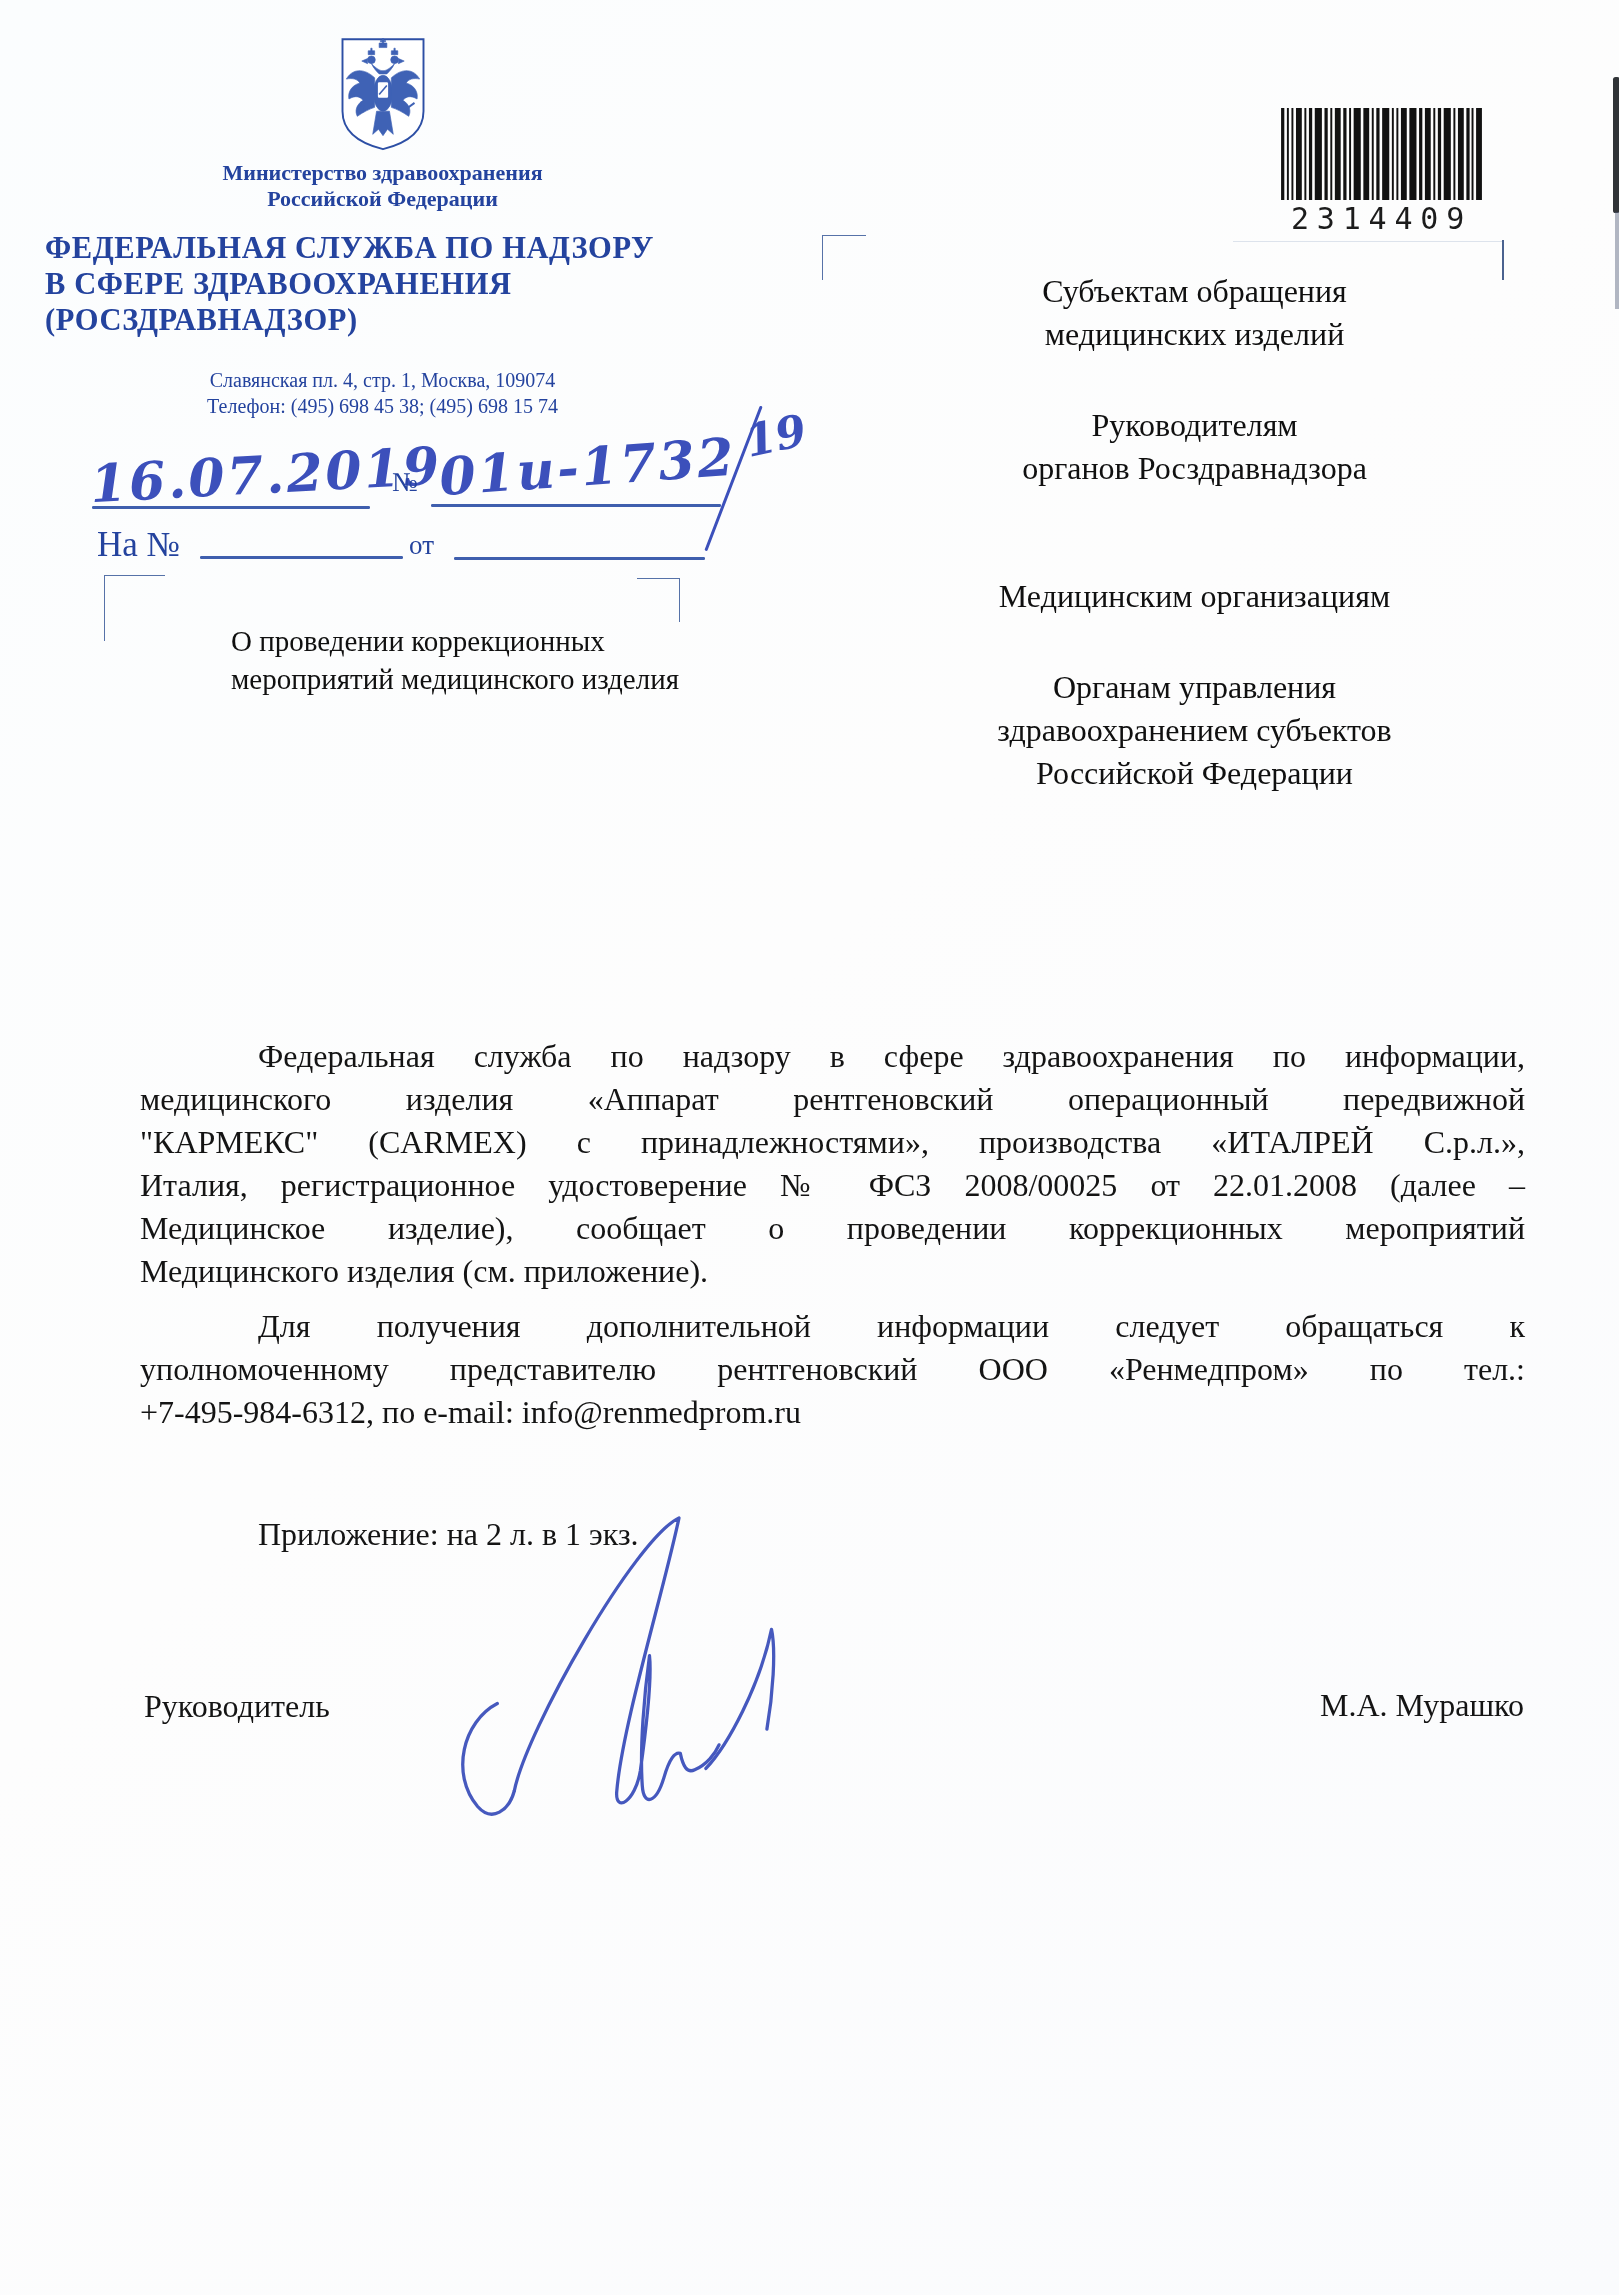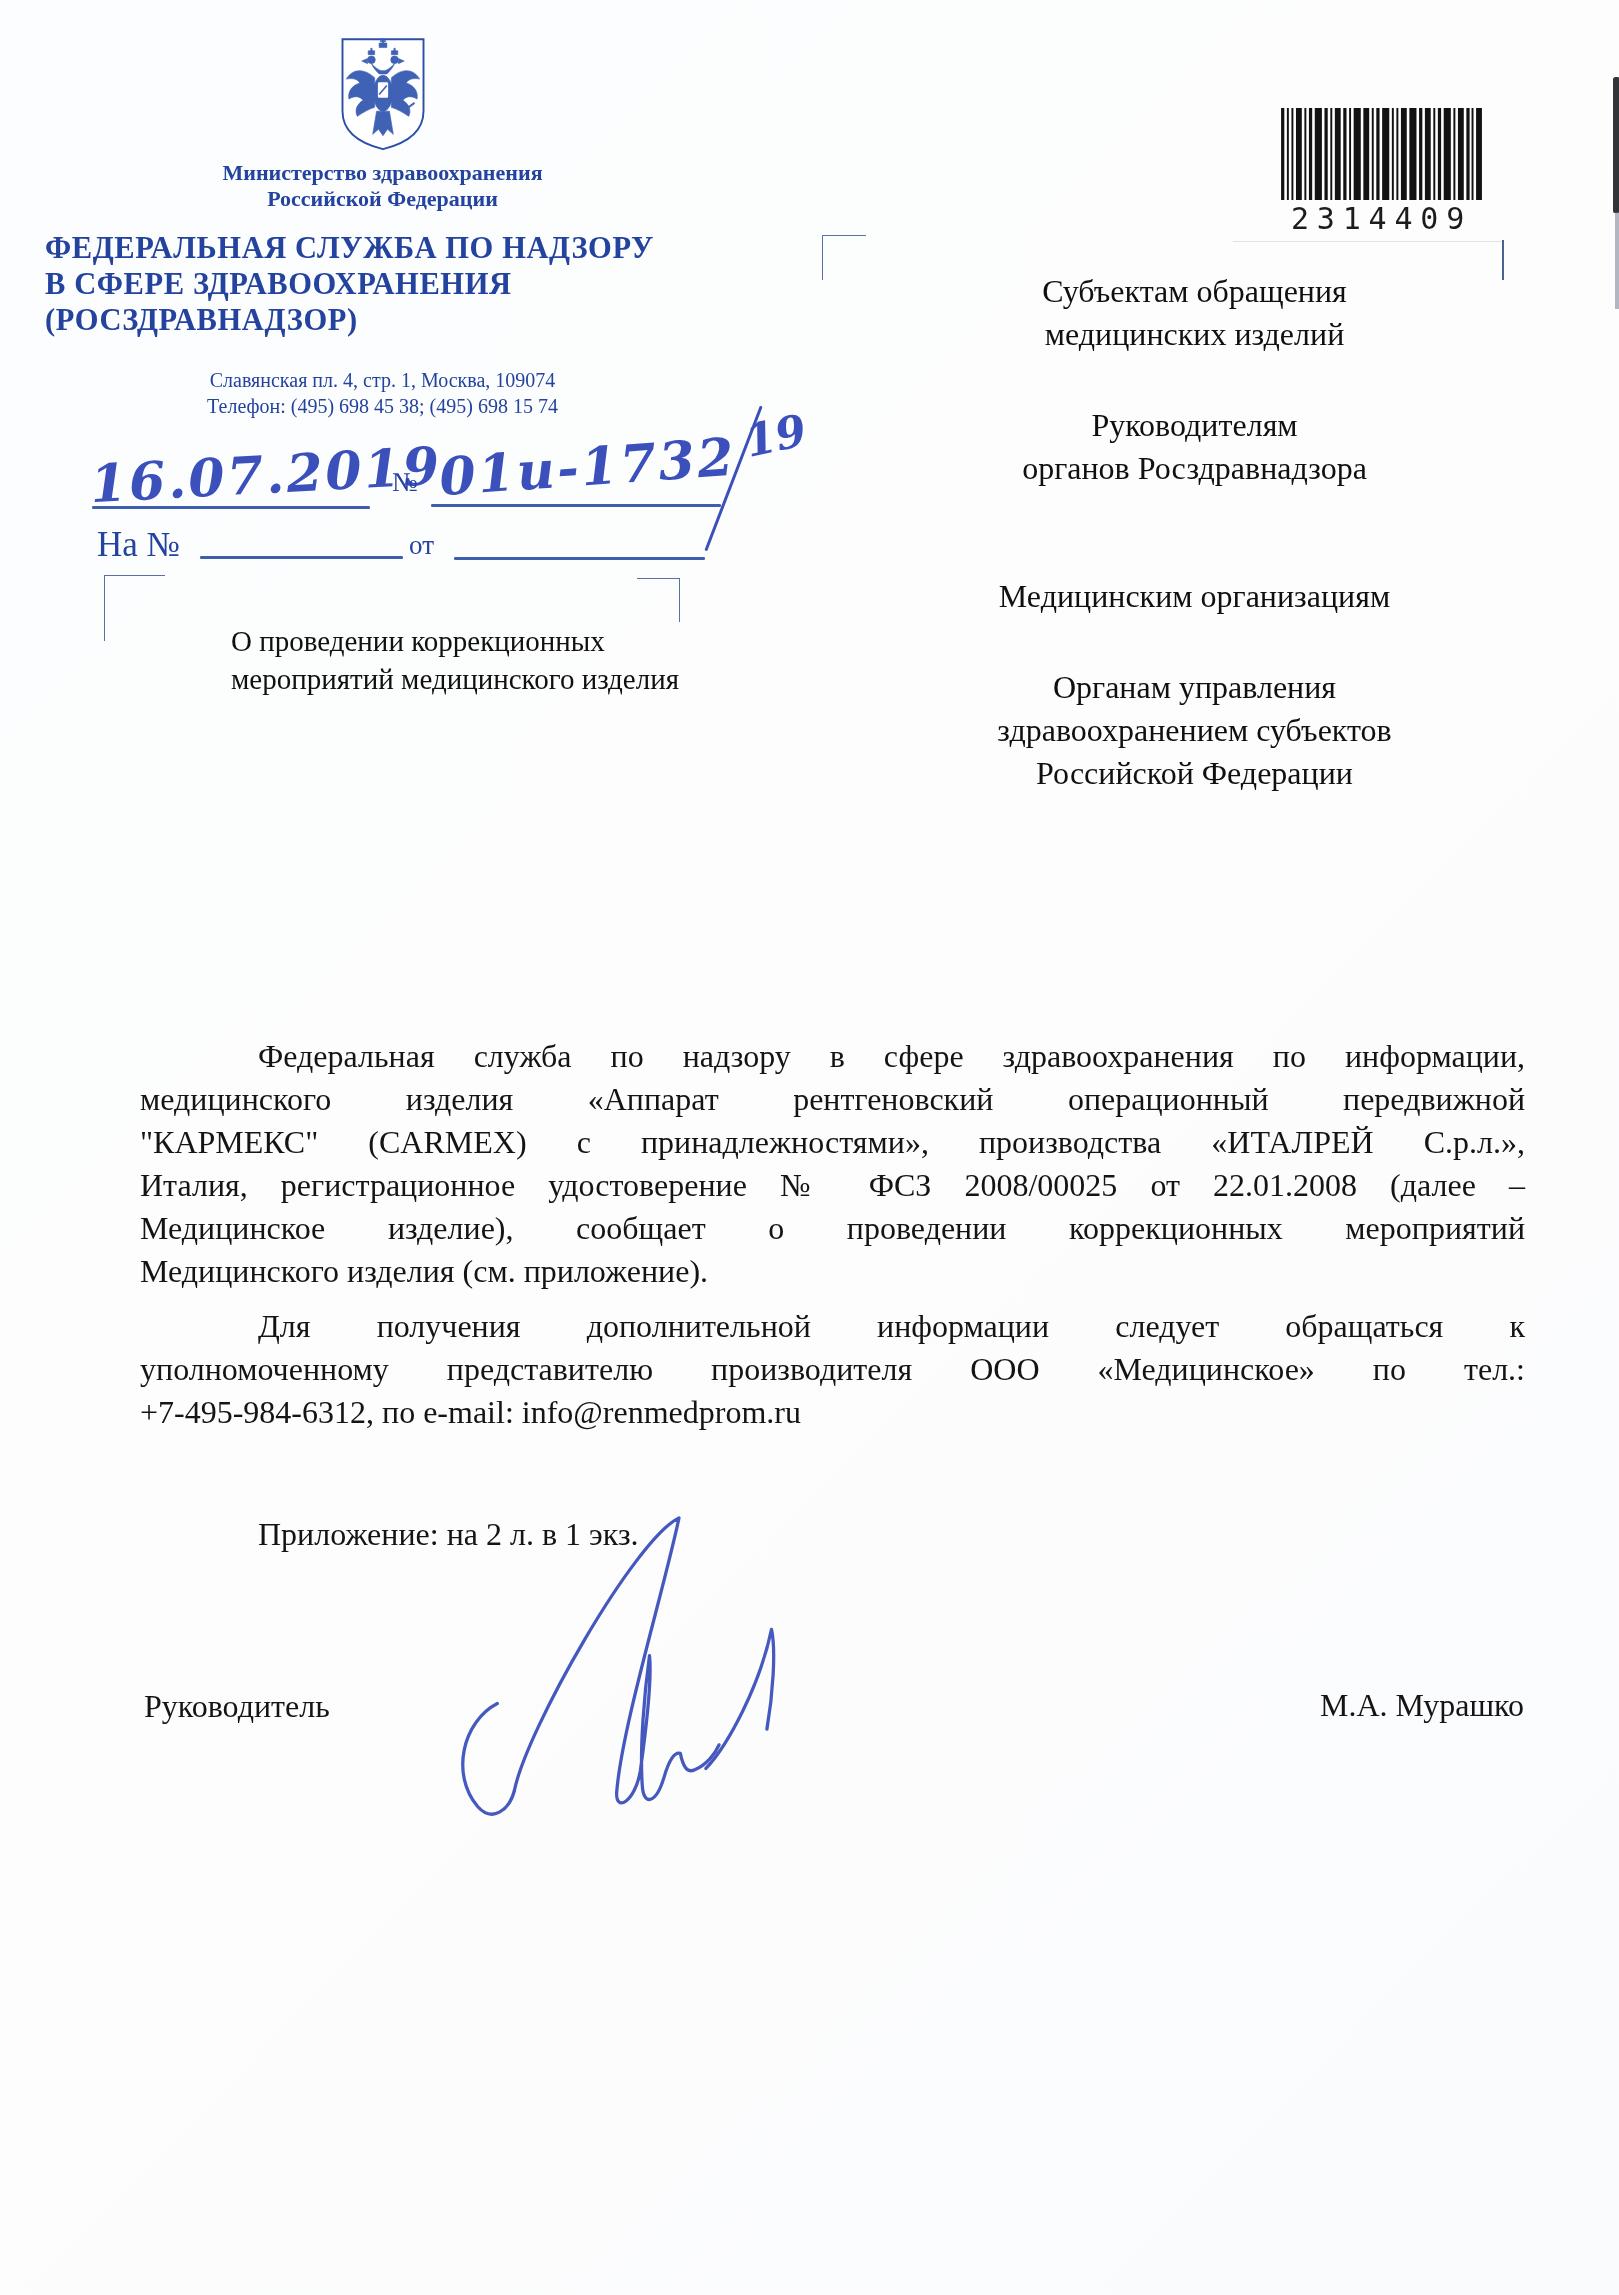--- a/index.html
+++ b/index.html
@@ -197,21 +197,21 @@
 
   <div class="abs body-block">
     <div class="jl indent">Федеральная служба по надзору в сфере здравоохранения по информации,</div>
     <div class="jl">медицинского изделия «Аппарат рентгеновский операционный передвижной</div>
     <div class="jl">"КАРМЕКС" (CARMEX) с принадлежностями», производства «ИТАЛРЕЙ С.р.л.»,</div>
     <div class="jl">Италия, регистрационное удостоверение № ФСЗ 2008/00025 от 22.01.2008 (далее –</div>
     <div class="jl">Медицинское изделие), сообщает о проведении коррекционных мероприятий</div>
     <div class="jl-end">Медицинского изделия (см. приложение).</div>
     <div class="para-gap"></div>
     <div class="jl indent">Для получения дополнительной информации следует обращаться к</div>
-    <div class="jl">уполномоченному представителю производителя ООО «Медицинское» по тел.:</div>
+    <div class="jl">уполномоченному представителю рентгеновский ООО «Ренмедпром» по тел.:</div>
     <div class="jl-end">+7-495-984-6312, по e-mail: info@renmedprom.ru</div>
   </div>
 
   <div class="abs attach">Приложение: на 2 л. в 1 экз.</div>
 
   <div class="abs pos-title">Руководитель</div>
   <div class="abs sig-name">М.А. Мурашко</div>
   <div class="abs sig-svg">
     <svg viewBox="0 0 640 500" width="431" height="328">
       <g fill="none" stroke="#3c50bb" stroke-width="5" stroke-linecap="round" stroke-linejoin="round" opacity="0.95">

